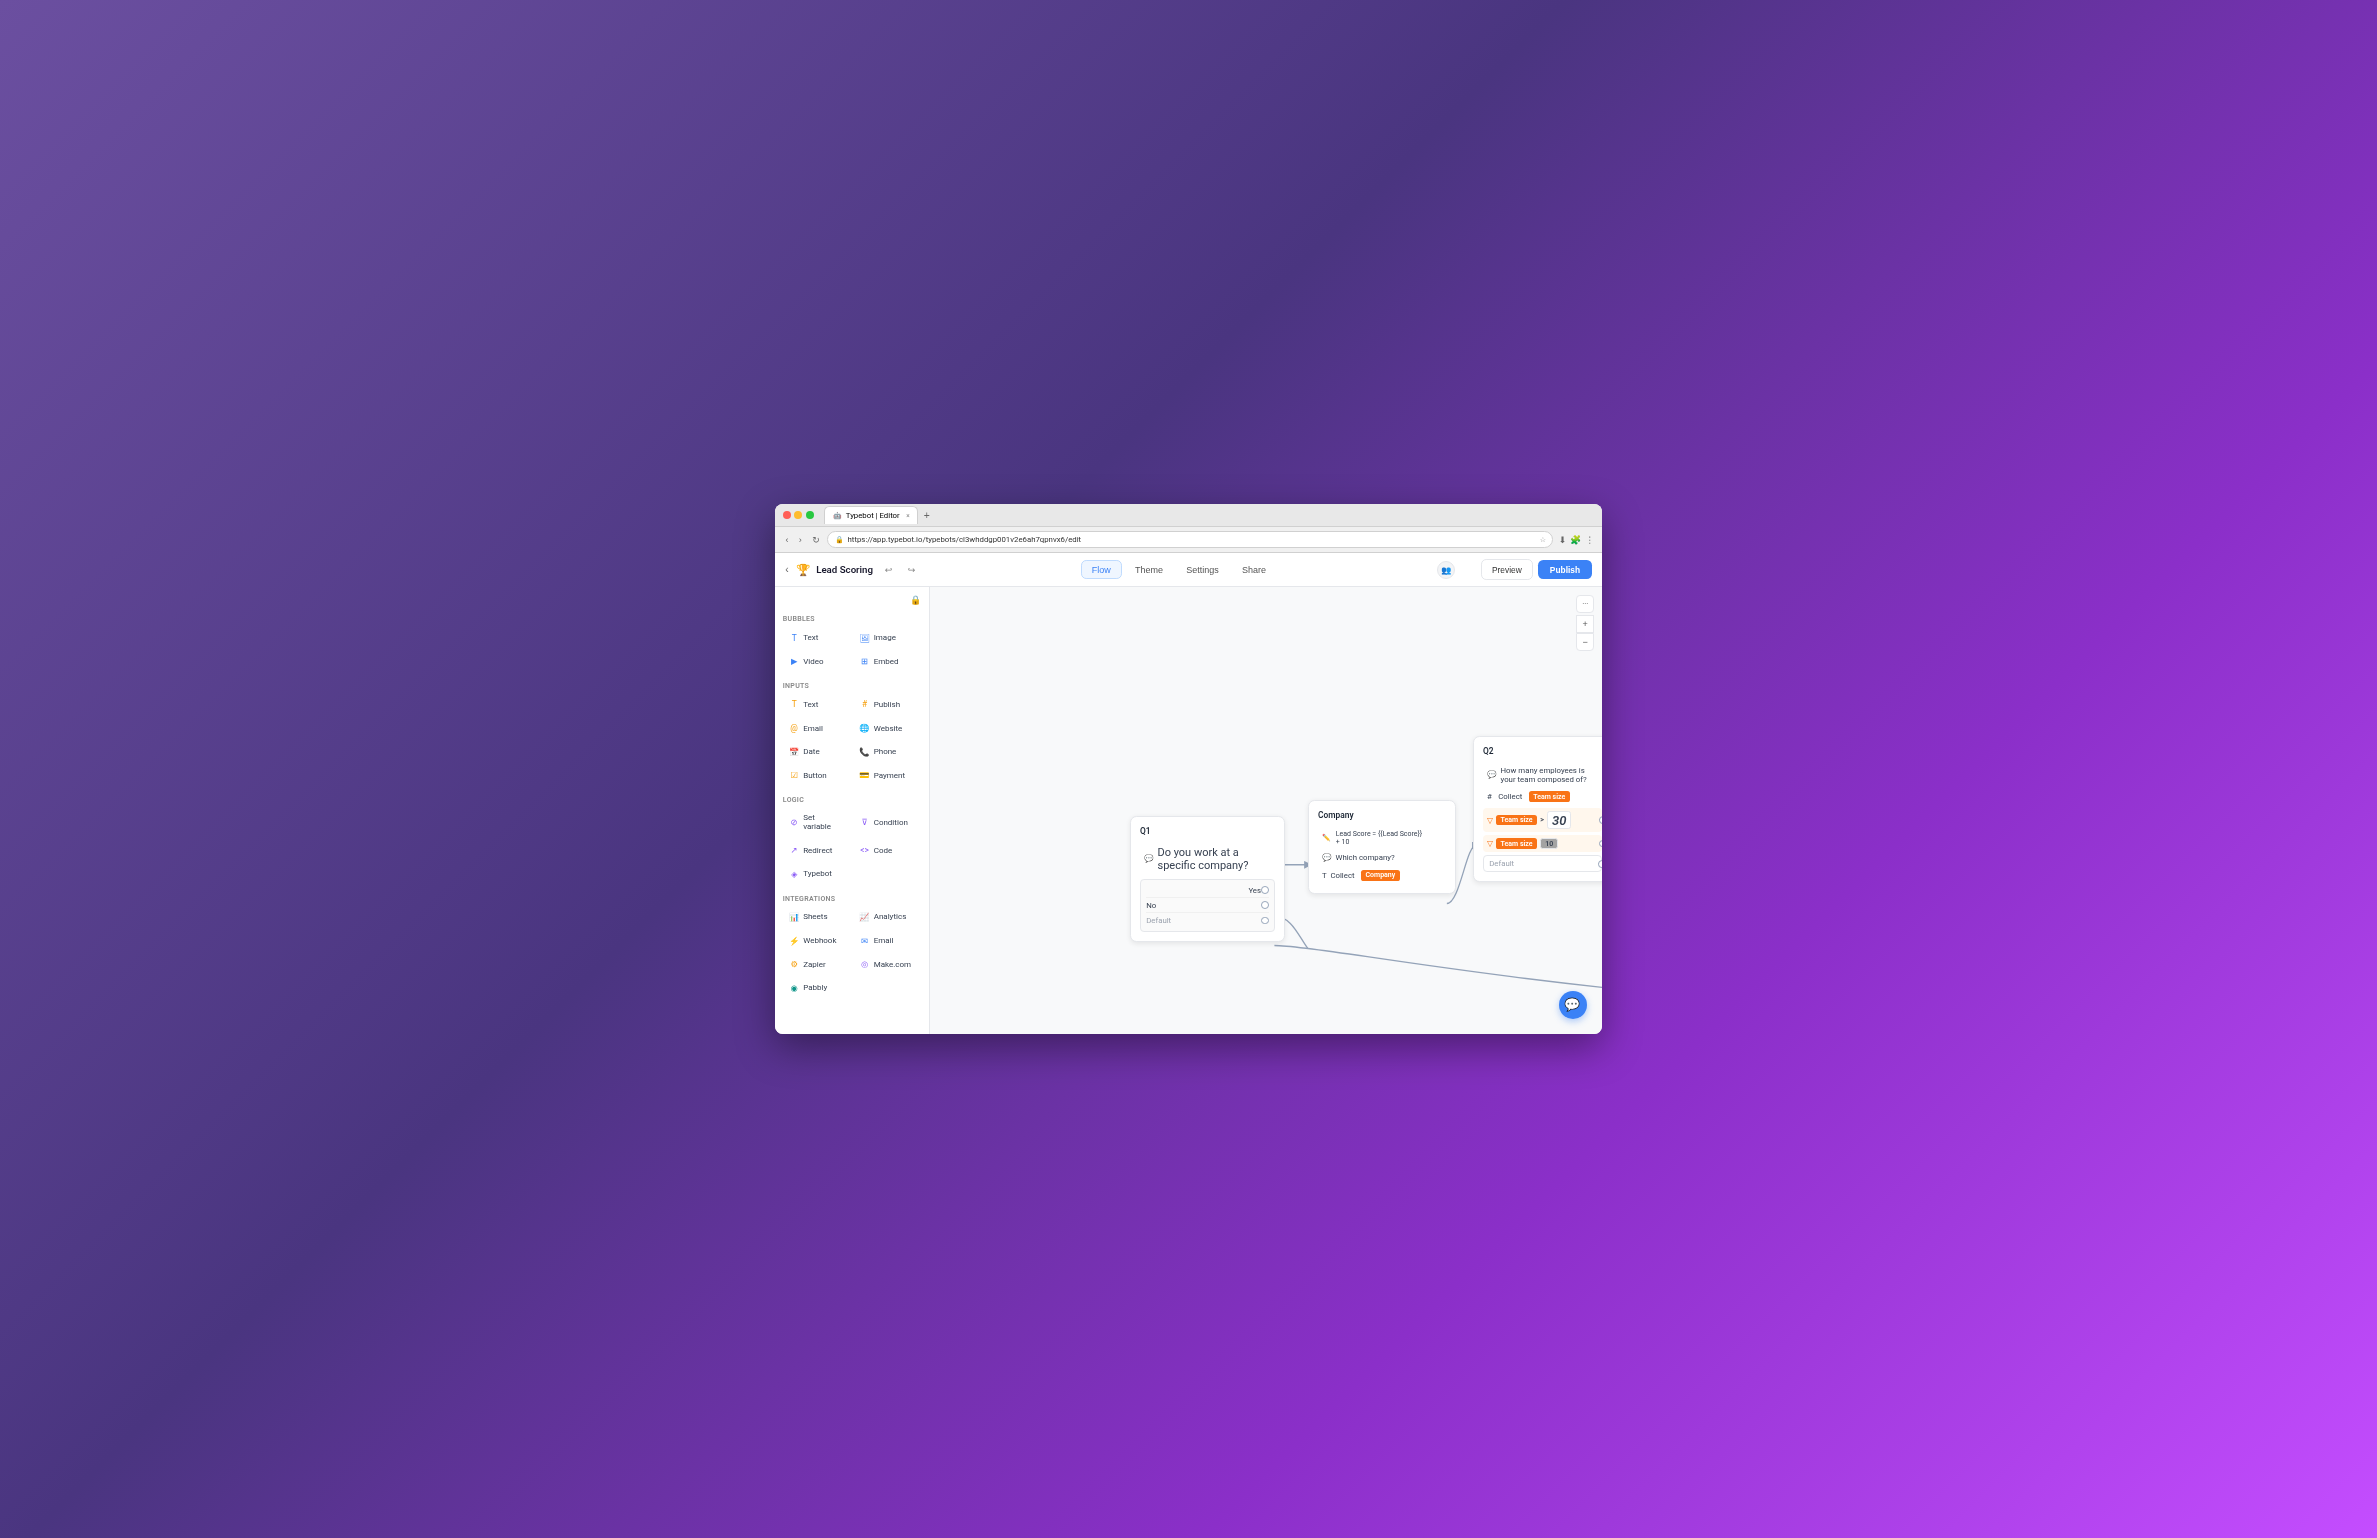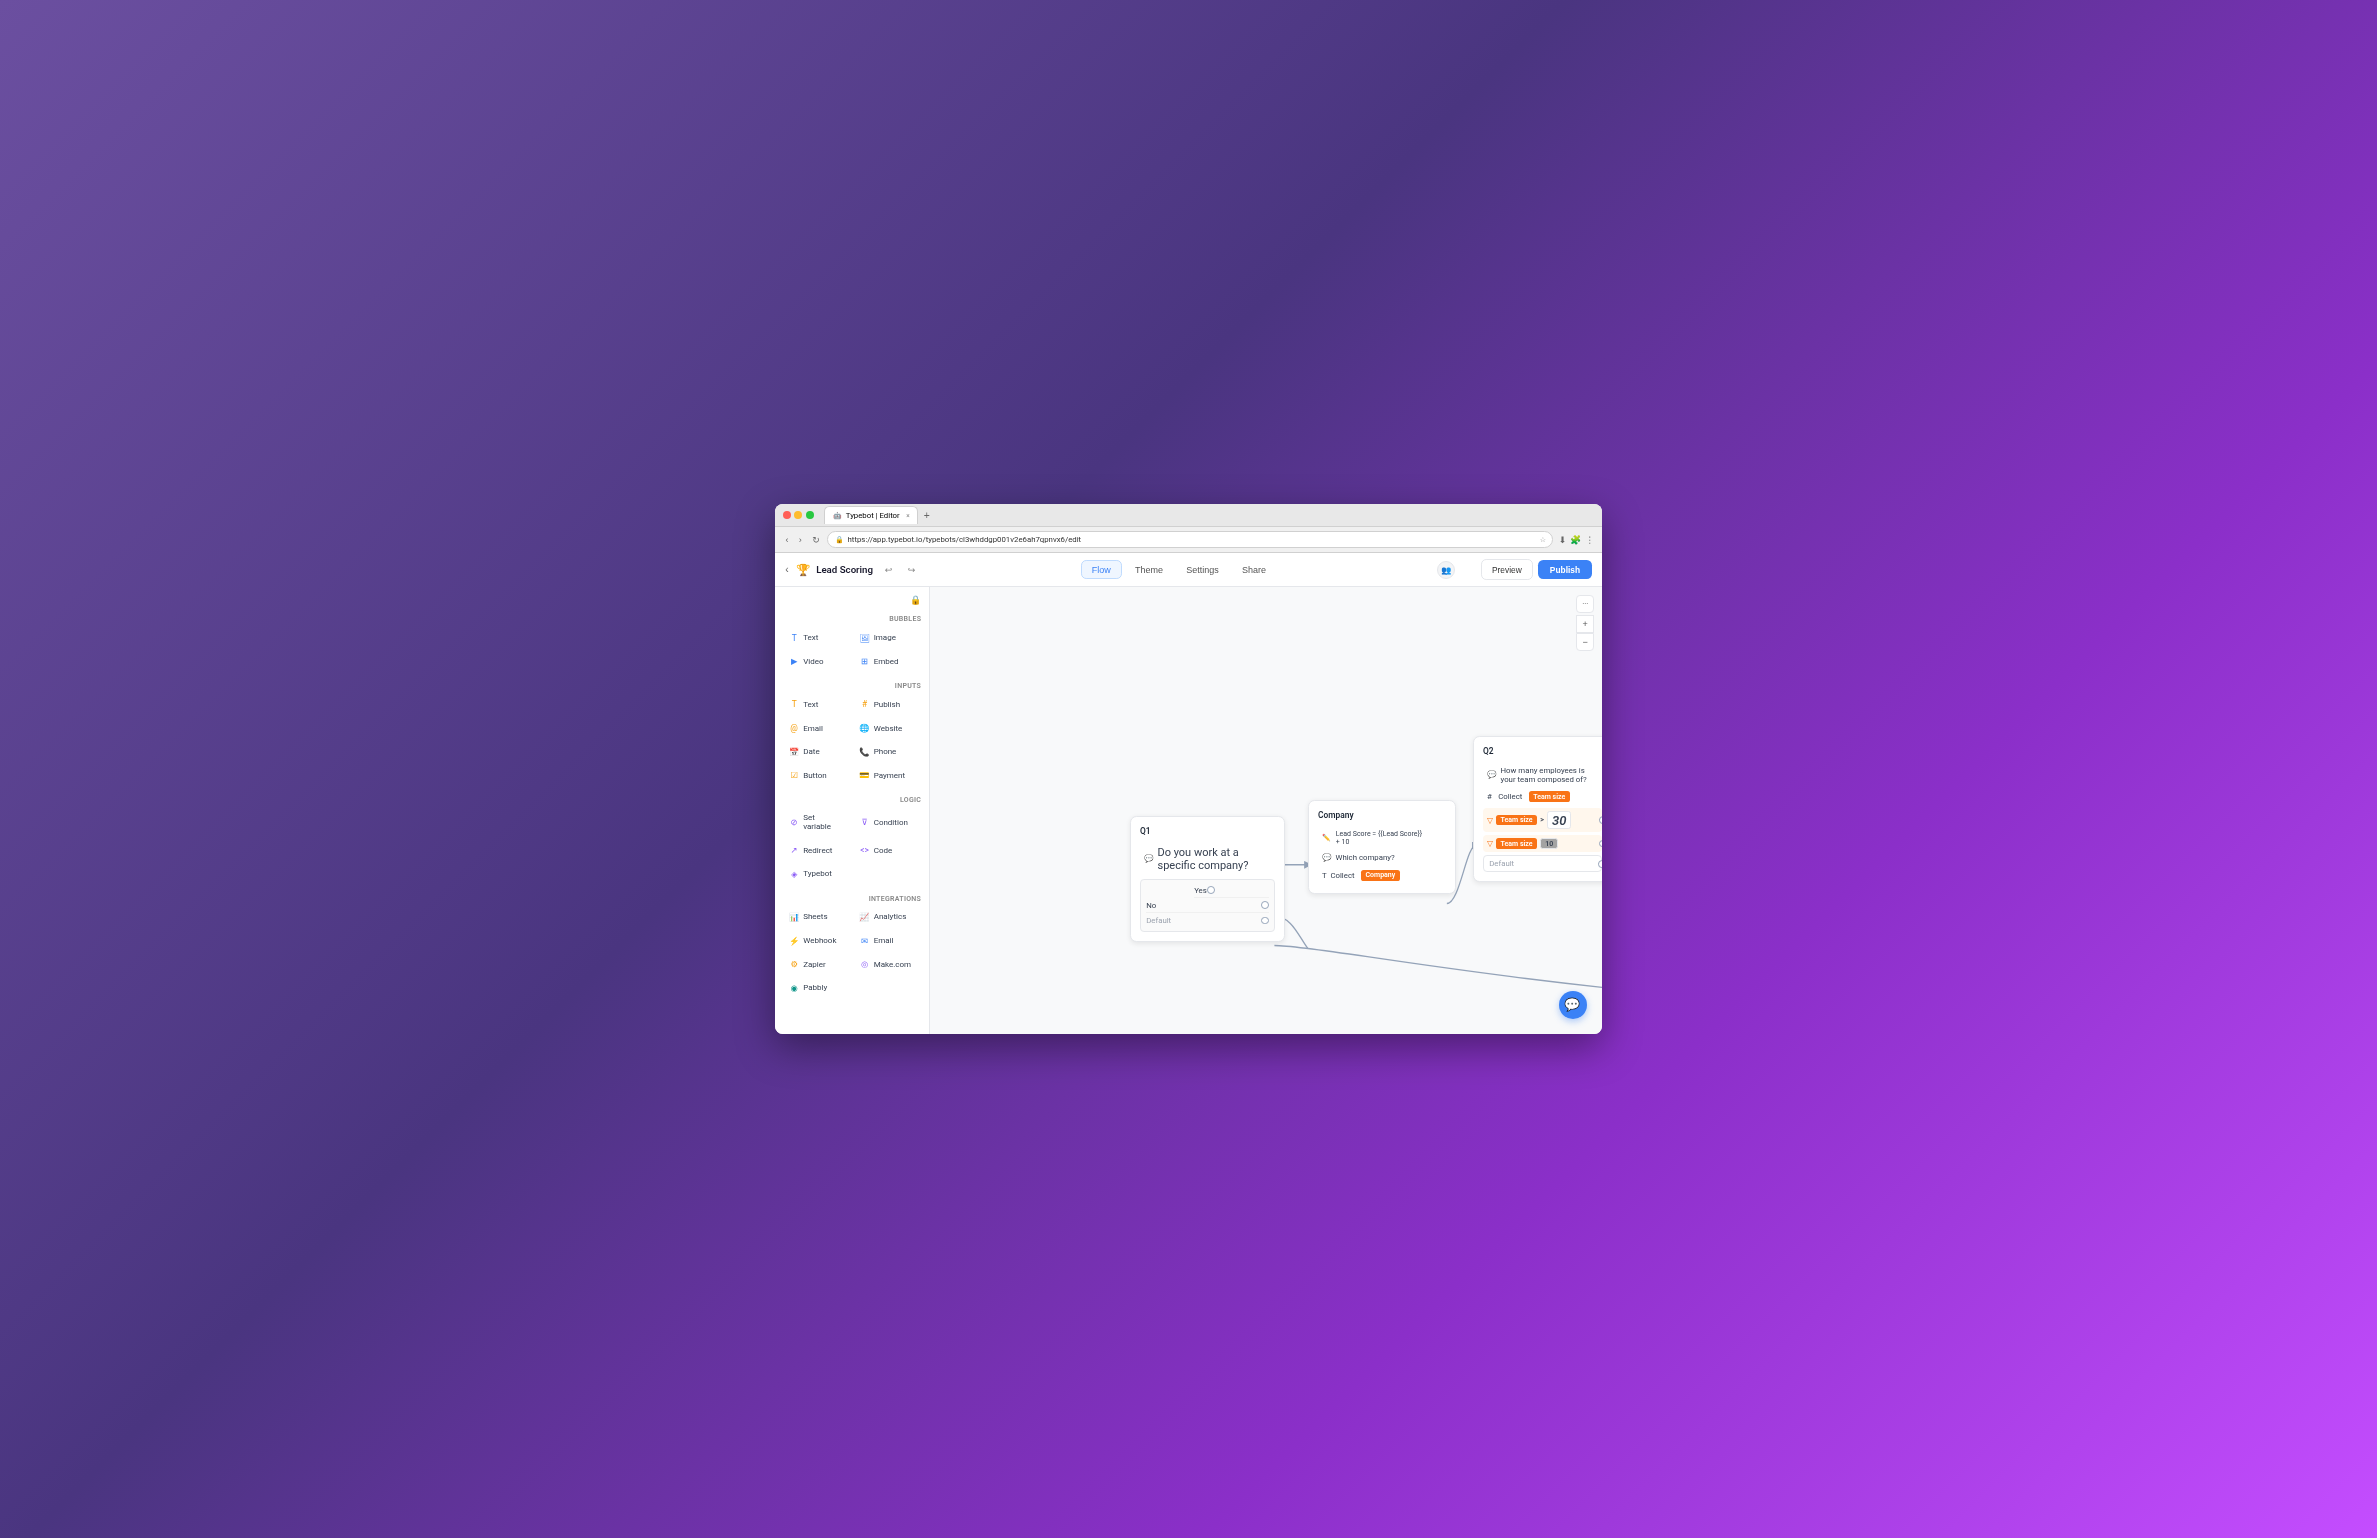--- a/index.html
+++ b/index.html
@@ -160,21 +160,21 @@
       background: #fff;
       border-right: 0.6px solid #e5e7eb;
       display: flex;
       flex-direction: column;
       flex-shrink: 0;
       overflow-y: auto;
       padding: 7.8px;
     }
     .sidebar-lock { display: flex; justify-content: flex-end; margin-bottom: 5.2px; }
     .lock-icon { background: none; border: none; cursor: pointer; color: #888; font-size: 9px; }
-    .section-title { font-size: 7px; font-weight: 600; color: #888; text-transform: uppercase; margin: 5.2px 0 3.9px; letter-spacing: 0.3px; text-align: right; }
+    .section-title { font-size: 7px; font-weight: 600; color: #888; text-transform: uppercase; margin: 5.2px 0 3.9px; letter-spacing: 0.3px; }
     .items-grid { display: grid; grid-template-columns: 1fr 1fr; gap: 2.6px; margin-bottom: 5.2px; }
     .sidebar-item {
       display: flex;
       align-items: center;
       gap: 3.9px;
       padding: 4.5px 5.2px;
       border-radius: 3.9px;
       cursor: pointer;
       font-size: 8px;
       color: #374151;
@@ -517,21 +517,21 @@
           <button class="canvas-ctrl-btn">−</button>
         </div>
 
         <div class="flow-node" style="left:200px; top:229px; width:155px;">
           <div class="node-title">Q1</div>
           <div class="node-row">
             <span class="bubble-icon">💬</span>
             <span style="font-size:11px;color:#374151;">Do you work at a specific company?</span>
           </div>
           <div style="border:0.6px solid #e5e7eb; border-radius:3.9px; padding:3.2px 5.2px; margin-top:3.9px; background:#fafafa;">
-            <div style="display:flex; align-items:center; justify-content:flex-start; padding:2.6px 0; border-bottom:0.6px solid #f0f0f0;margin-left:48px;">
+            <div style="display:flex; align-items:center; justify-content:flex-end; padding:2.6px 0; border-bottom:0.6px solid #f0f0f0;">
               <span style="font-size:7.8px;color:#374151;">Yes</span>
               <div class="node-connector" style="position:relative;right:auto;top:auto;transform:none;display:inline-block;"></div>
             </div>
             <div style="display:flex; align-items:center; justify-content:space-between; padding:2.6px 0; border-bottom:0.6px solid #f0f0f0;">
               <span style="font-size:7.8px;color:#374151;">No</span>
               <div class="node-connector" style="position:relative;right:auto;top:auto;transform:none;display:inline-block;"></div>
             </div>
             <div style="display:flex; align-items:center; justify-content:space-between; padding:2.6px 0;">
               <span style="font-size:7.8px;color:#9ca3af;">Default</span>
               <div class="node-connector" style="position:relative;right:auto;top:auto;transform:none;display:inline-block;"></div>

